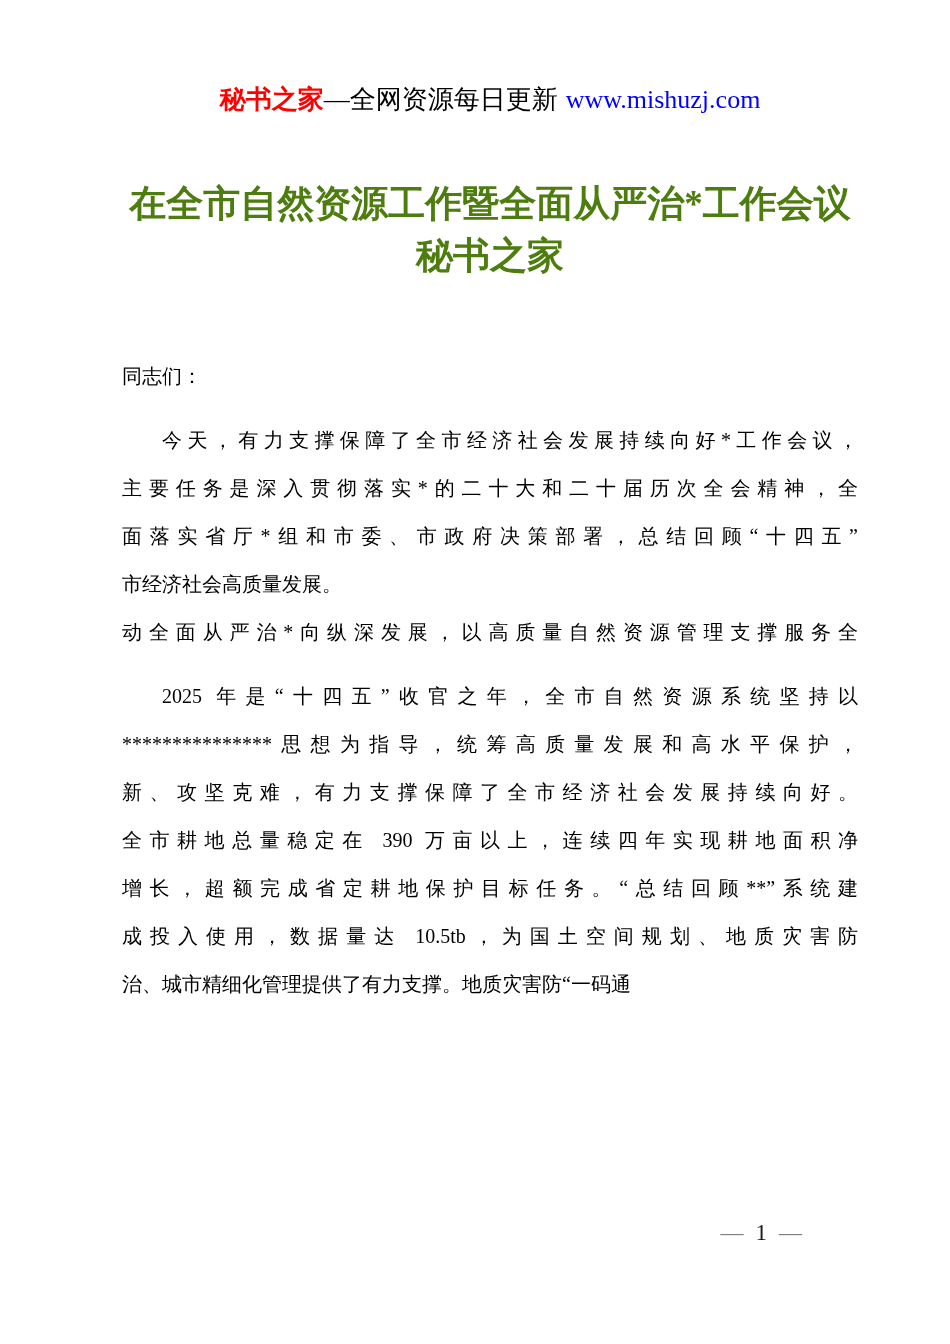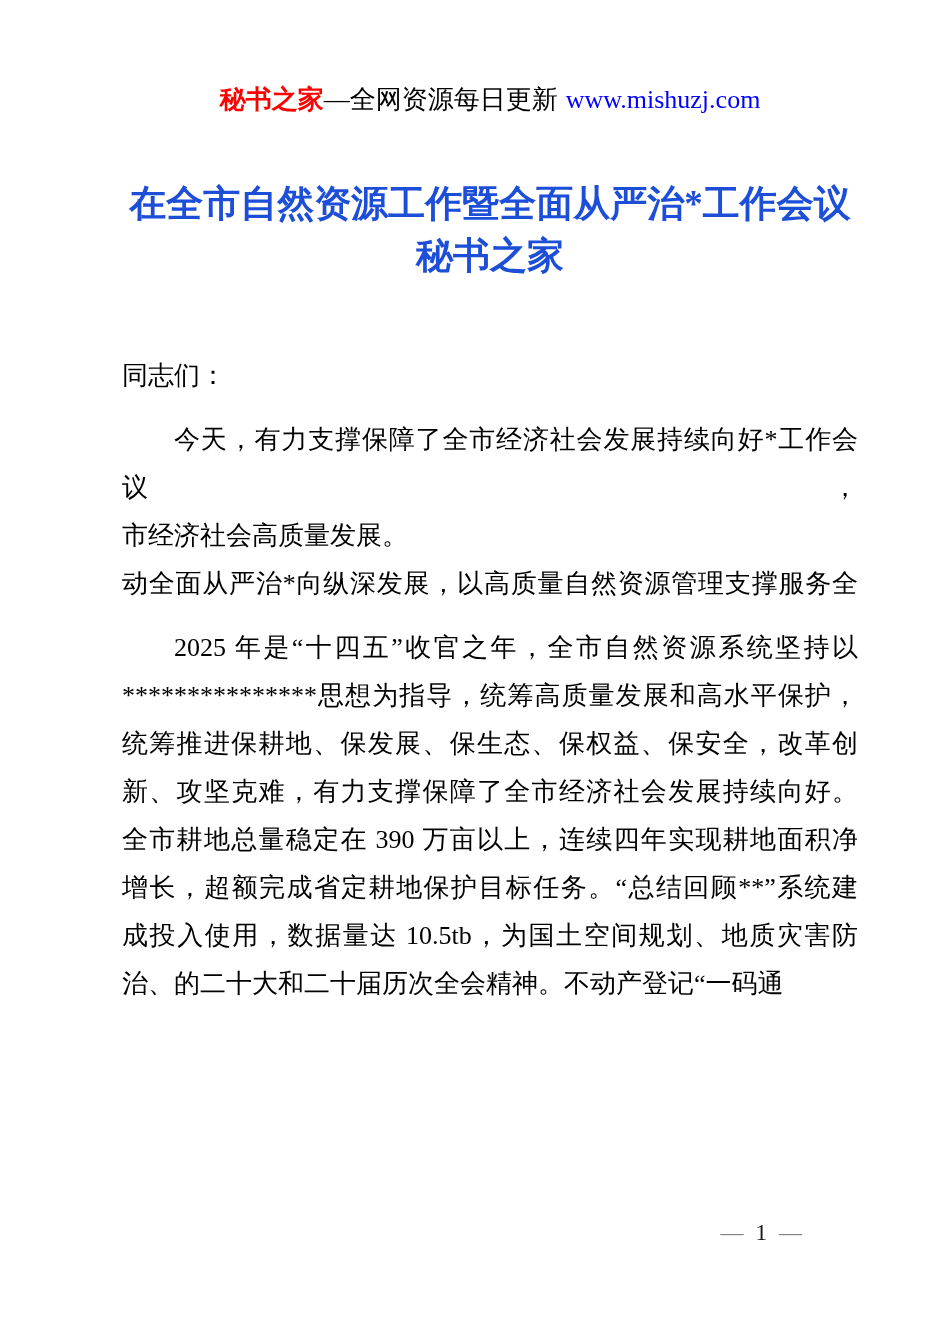--- a/index.html
+++ b/index.html
@@ -32,26 +32,26 @@
   .brand  { color: #ff0000; font-weight: bold; }
   .tagline{ color: #000000; }
   .url    { color: #0000ff; margin-left: 8px; text-decoration: none; }
   
   .doc-title {
     margin: 62px 0 0 0;
     text-align: center;
     font-size: 37px;
     font-weight: bold;
     line-height: 52px;
-    color: #1d4ed8;
+    color: #4d7c0f;
   }
   
   .doc-body {
     margin-top: 70px;
-    font-size: 26px;
+    font-size: 20px;
     line-height: 48px;
   }
   .para { margin: 0 0 16px 0; }
   .para:last-child { margin-bottom: 0; }
   .line { text-align: justify; text-justify: inter-ideograph; }
   .line.justify { text-align-last: justify; }
   .line.indent  { text-indent: 2em; }
   
   .footer {
     position: absolute;
@@ -79,32 +79,33 @@
       <span>在全市自然资源工作暨全面从严治*工作会议</span><br>
       <span>秘书之家</span>
     </h1>
 
     <div class="doc-body" id="doc-body">
         <div class="para">
           <div class="line">同志们：</div>
         </div>
         <div class="para">
           <div class="line justify indent">今天，有力支撑保障了全市经济社会发展持续向好*工作会议，</div>
+          <div class="line justify">主要任务是深入贯彻落实*的二十大和二十届历次全会精神，全</div>
+          <div class="line justify">面落实省厅*组和市委、市政府决策部署，总结回顾“十四五”</div>
           <div class="line">市经济社会高质量发展。</div>
           <div class="line justify">动全面从严治*向纵深发展，以高质量自然资源管理支撑服务全</div>
         </div>
         <div class="para">
           <div class="line justify indent">2025 年是“十四五”收官之年，全市自然资源系统坚持以</div>
           <div class="line justify">***************思想为指导，统筹高质量发展和高水平保护，</div>
-          <div class="line justify">统筹推进保耕地、保发展、保生态、保权益、保安全，改革创</div>
           <div class="line justify">新、攻坚克难，有力支撑保障了全市经济社会发展持续向好。</div>
           <div class="line justify">全市耕地总量稳定在 390 万亩以上，连续四年实现耕地面积净</div>
           <div class="line justify">增长，超额完成省定耕地保护目标任务。“总结回顾**”系统建</div>
           <div class="line justify">成投入使用，数据量达 10.5tb，为国土空间规划、地质灾害防</div>
-          <div class="line">治、的二十大和二十届历次全会精神。不动产登记“一码通</div>
+          <div class="line">治、城市精细化管理提供了有力支撑。地质灾害防“一码通</div>
         </div>
       </div>
 
   </div>
 
   <div class="footer">
     <span class="dash">—</span><span class="num">1</span><span class="dash">—</span>
   </div>
 </div>
 

